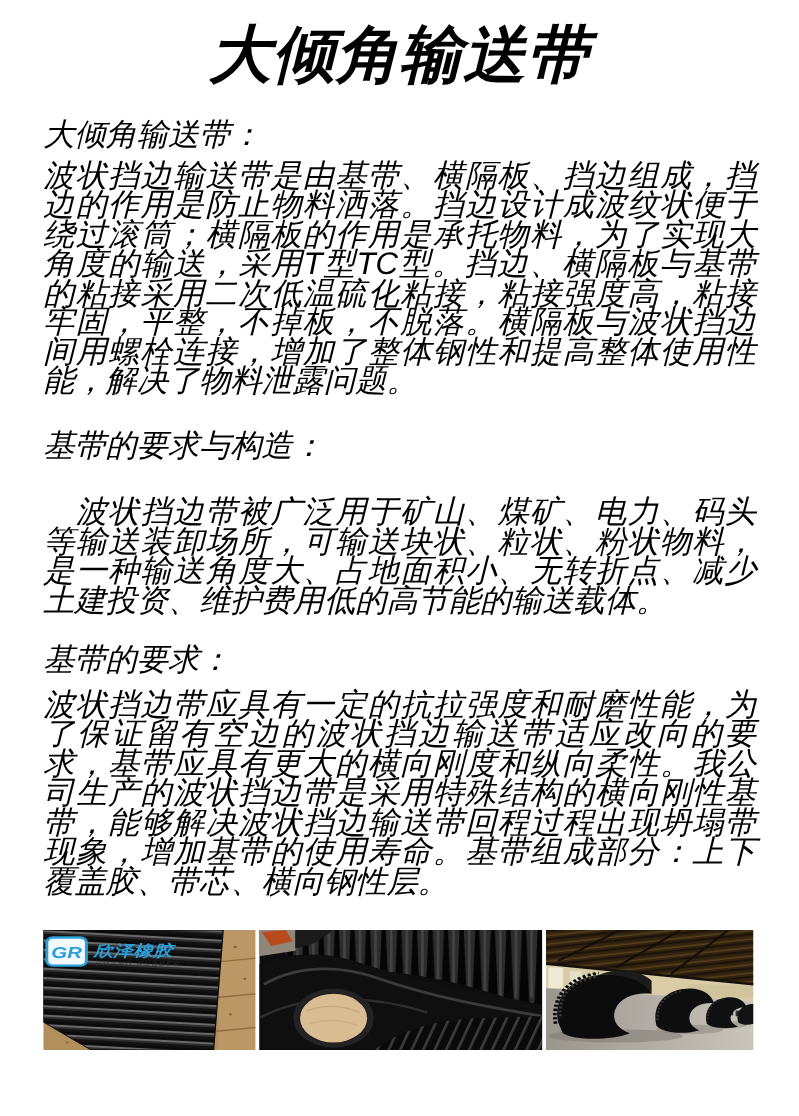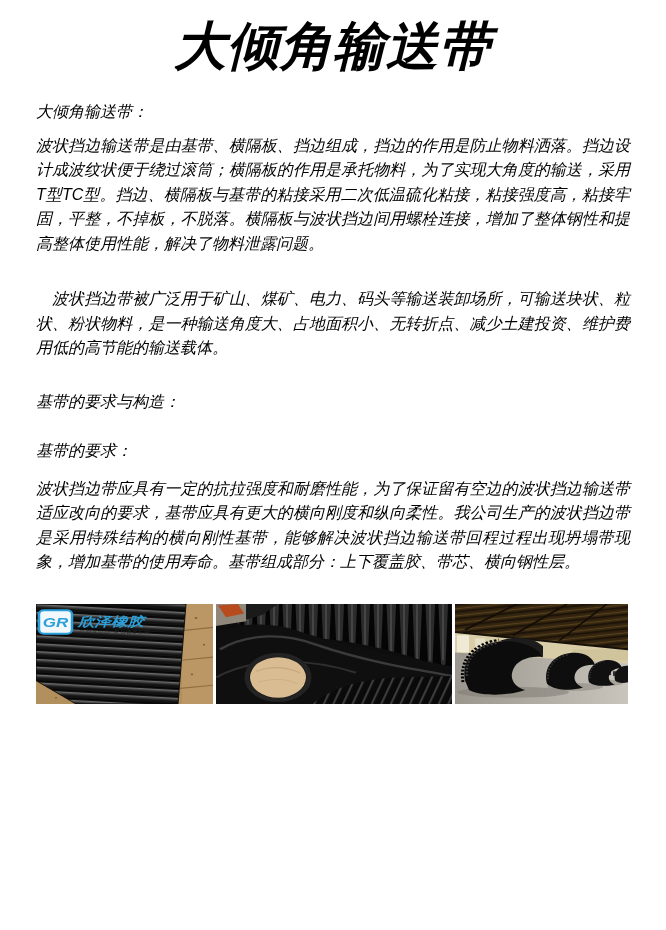--- a/index.html
+++ b/index.html
@@ -7,21 +7,21 @@
     width:666px;height:930px;background:#ffffff;color:#000000;
     font-family:"Liberation Sans","DejaVu Sans",sans-serif;
     overflow:hidden;
   }
   .page{width:594px;margin:0 auto;font-style:italic;}
   .title{
     margin:16px 0 0 0;text-align:center;
     font-size:52px;line-height:60px;font-weight:bold;letter-spacing:1px;
   }
   .txt{
-    margin:0;font-size:16px;line-height:24.5px;
+    margin:0;font-size:26px;line-height:24.5px;
     letter-spacing:0;word-break:break-all;text-align:justify;text-justify:inter-ideograph;
   }
   .lead{margin-top:24px;}
   .p1{margin-top:9px;}
   .p2{margin-top:31px;}
   .sec1{margin-top:29px;}
   .sec2{margin-top:25px;}
   .p3{margin-top:13px;}
   .photos{
     margin-top:29px;display:flex;gap:3px;align-items:flex-start;
@@ -36,23 +36,23 @@
 <body>
 
 <div class="page">
 
   <h1 class="title">大倾角输送带</h1>
 
   <p class="txt lead">大倾角输送带：</p>
 
   <p class="txt p1">波状挡边输送带是由基带、横隔板、挡边组成，挡边的作用是防止物料洒落。挡边设计成波纹状便于绕过滚筒；横隔板的作用是承托物料，为了实现大角度的输送，采用T型TC型。挡边、横隔板与基带的粘接采用二次低温硫化粘接，粘接强度高，粘接牢固，平整，不掉板，不脱落。横隔板与波状挡边间用螺栓连接，增加了整体钢性和提高整体使用性能，解决了物料泄露问题。</p>
 
+  <p class="txt sec1">基带的要求与构造：</p>
+
   <p class="txt p2">　波状挡边带被广泛用于矿山、煤矿、电力、码头等输送装卸场所，可输送块状、粒状、粉状物料，是一种输送角度大、占地面积小、无转折点、减少土建投资、维护费用低的高节能的输送载体。</p>
-
-  <p class="txt sec1">基带的要求与构造：</p>
 
   <p class="txt sec2">基带的要求：</p>
 
   <p class="txt p3">波状挡边带应具有一定的抗拉强度和耐磨性能，为了保证留有空边的波状挡边输送带适应改向的要求，基带应具有更大的横向刚度和纵向柔性。我公司生产的波状挡边带是采用特殊结构的横向刚性基带，能够解决波状挡边输送带回程过程出现坍塌带现象，增加基带的使用寿命。基带组成部分：上下覆盖胶、带芯、横向钢性层。</p>
 
   <div class="photos">
 
     <div class="photo photo1" aria-label="corrugated sidewall belt close-up with brand watermark">
       <svg viewBox="0 0 177 128" preserveAspectRatio="none">
         <defs>

